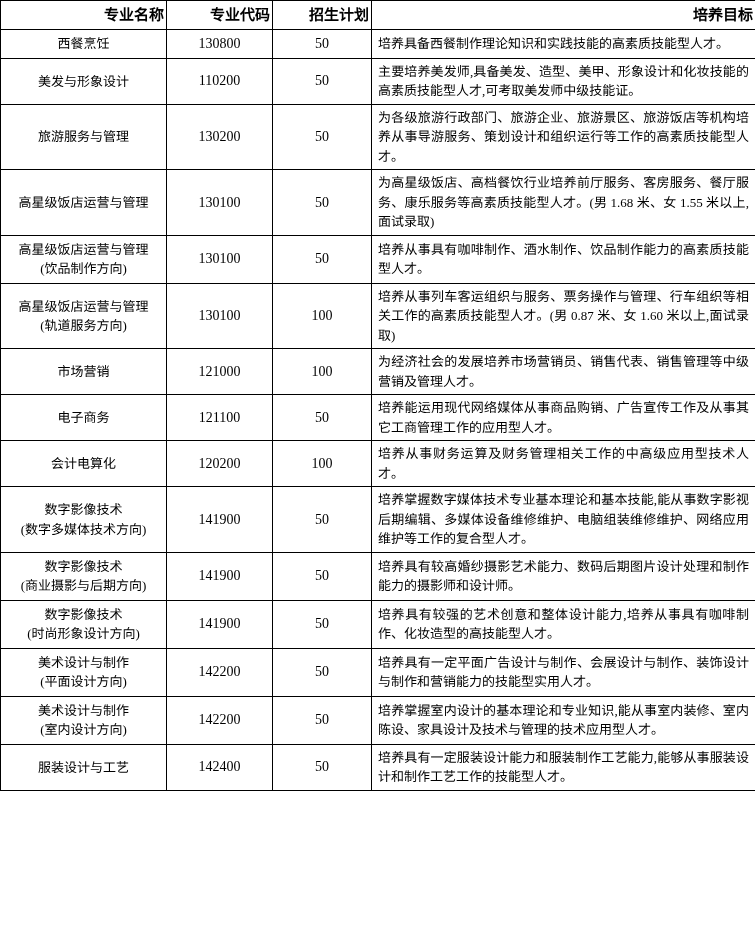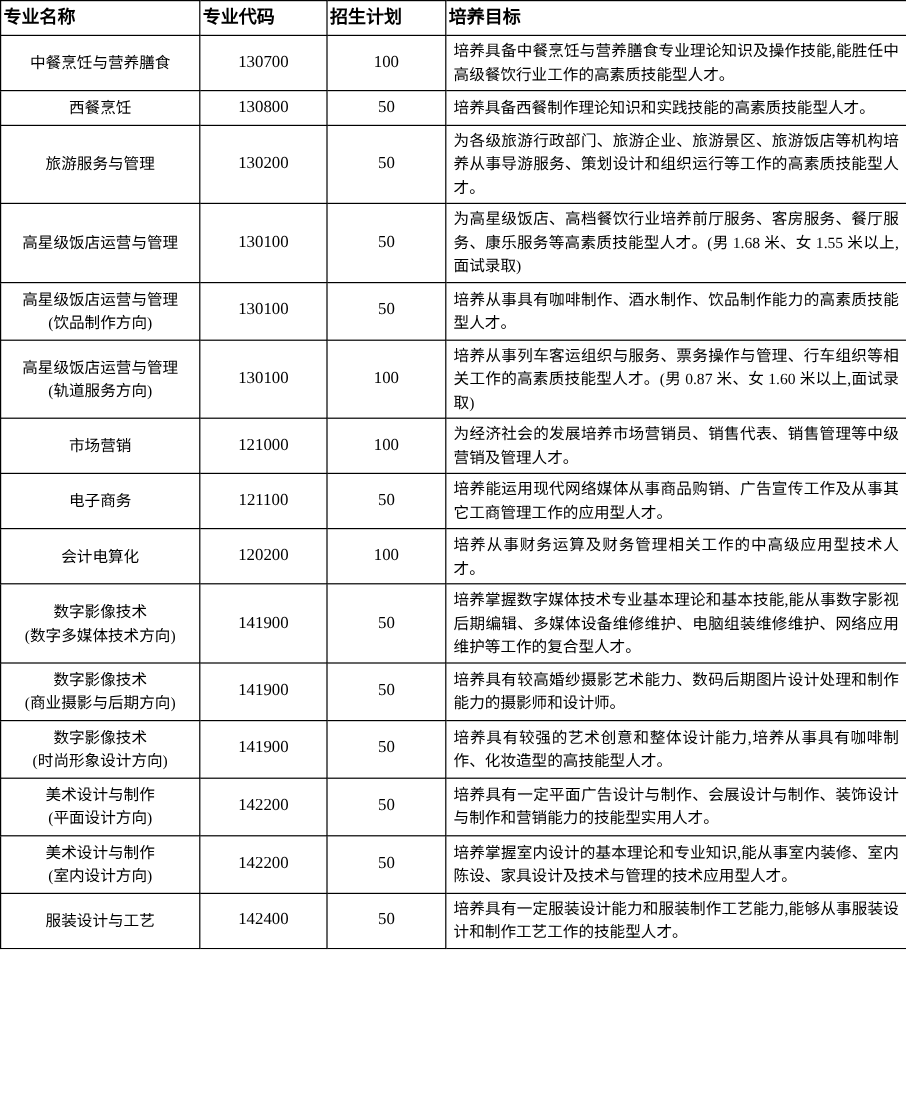--- a/index.html
+++ b/index.html
@@ -23,21 +23,21 @@
   table.majors th,
   table.majors td {
     border: 1px solid #000000;
     vertical-align: middle;
     box-sizing: border-box;
     word-break: break-all;
   }
   table.majors th {
     font-size: 15px;
     font-weight: bold;
-    text-align: left;
+    text-align: right;
     padding: 4px 2px;
     line-height: 1.35;
   }
   td.c-name {
     text-align: center;
     font-size: 13px;
     line-height: 1.5;
     padding: 4px 4px;
   }
   td.c-name .major-sub {
@@ -74,41 +74,41 @@
     </colgroup>
     <thead>
       <tr>
         <th>专业名称</th>
         <th>专业代码</th>
         <th>招生计划</th>
         <th>培养目标</th>
       </tr>
     </thead>
     <tbody id="rows-body">
-  <tr>
-    <td class="c-name">
-      <span class="major-main">中餐烹饪与营养膳食</span>
-      
-    </td>
-    <td class="c-code">130700</td>
-    <td class="c-plan">100</td>
-    <td class="c-obj">培养具备中餐烹饪与营养膳食专业理论知识及操作技能,能胜任中高级餐饮行业工作的高素质技能型人才。</td>
-  </tr>
 
   <tr>
     <td class="c-name">
       <span class="major-main">西餐烹饪</span>
       
     </td>
     <td class="c-code">130800</td>
     <td class="c-plan">50</td>
     <td class="c-obj">培养具备西餐制作理论知识和实践技能的高素质技能型人才。</td>
   </tr>
 
 
+  <tr>
+    <td class="c-name">
+      <span class="major-main">美发与形象设计</span>
+      
+    </td>
+    <td class="c-code">110200</td>
+    <td class="c-plan">50</td>
+    <td class="c-obj">主要培养美发师,具备美发、造型、美甲、形象设计和化妆技能的高素质技能型人才,可考取美发师中级技能证。</td>
+  </tr>
 
   <tr>
     <td class="c-name">
       <span class="major-main">旅游服务与管理</span>
       
     </td>
     <td class="c-code">130200</td>
     <td class="c-plan">50</td>
     <td class="c-obj">为各级旅游行政部门、旅游企业、旅游景区、旅游饭店等机构培养从事导游服务、策划设计和组织运行等工作的高素质技能型人才。</td>
   </tr>

